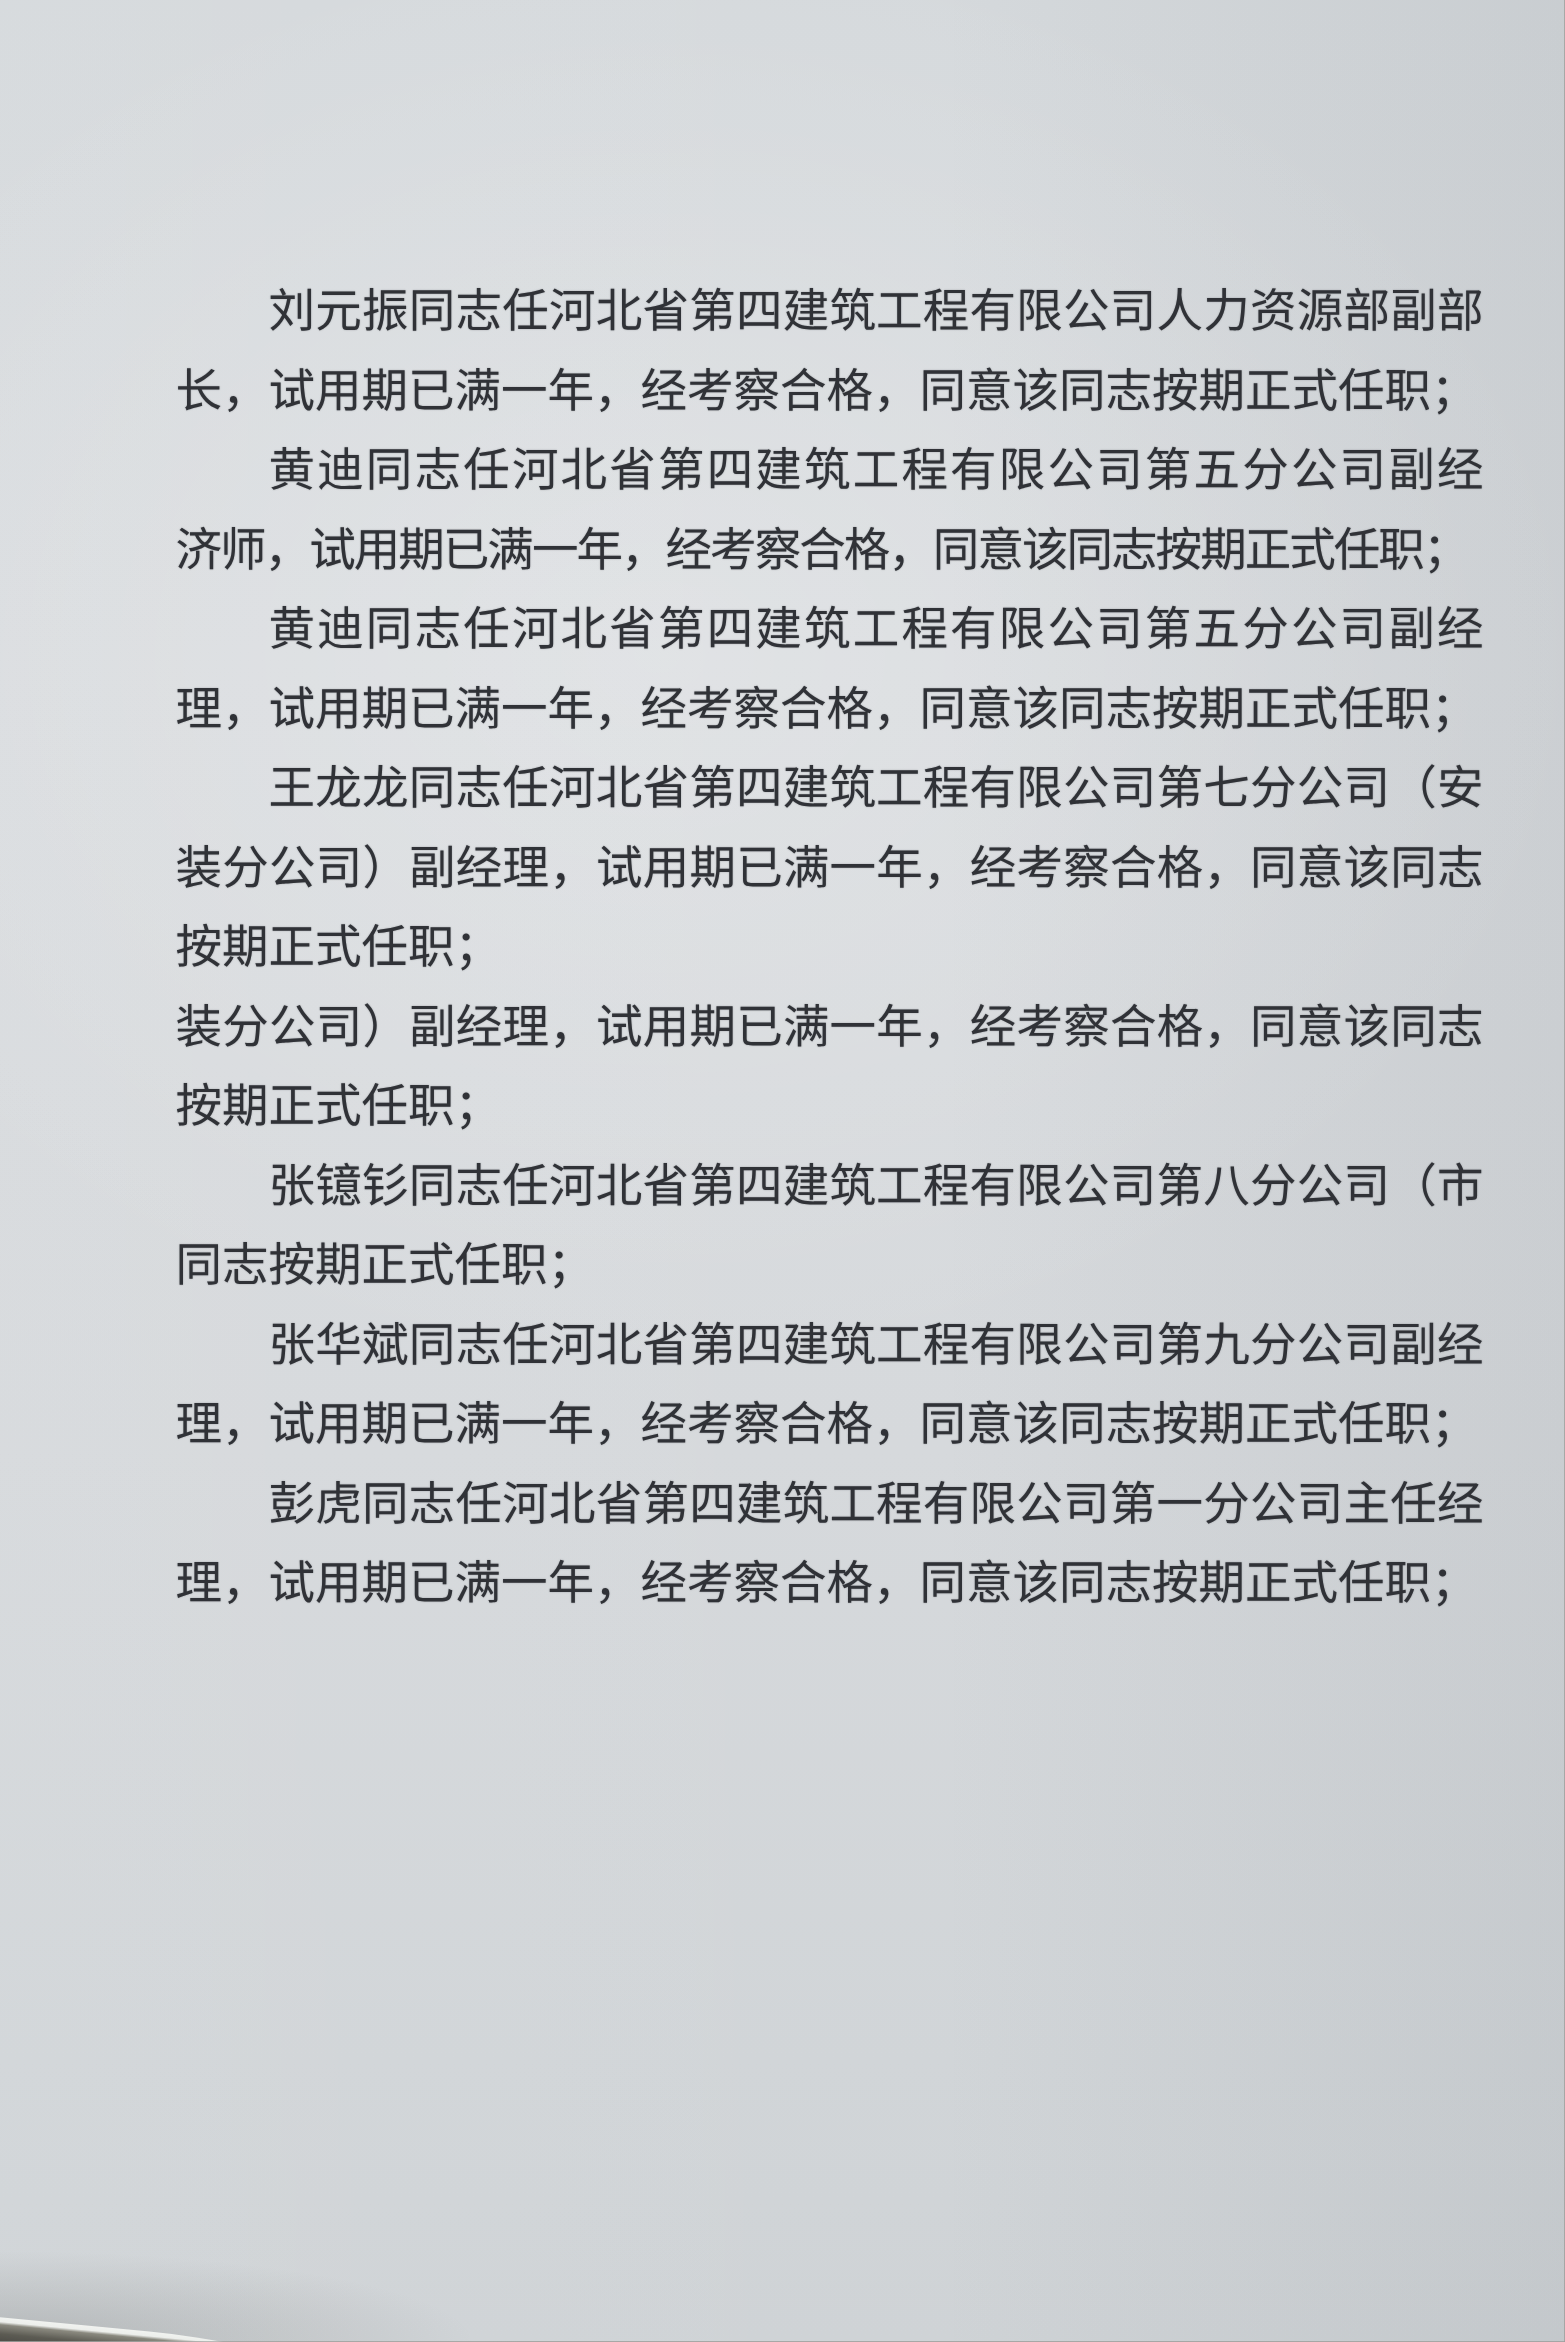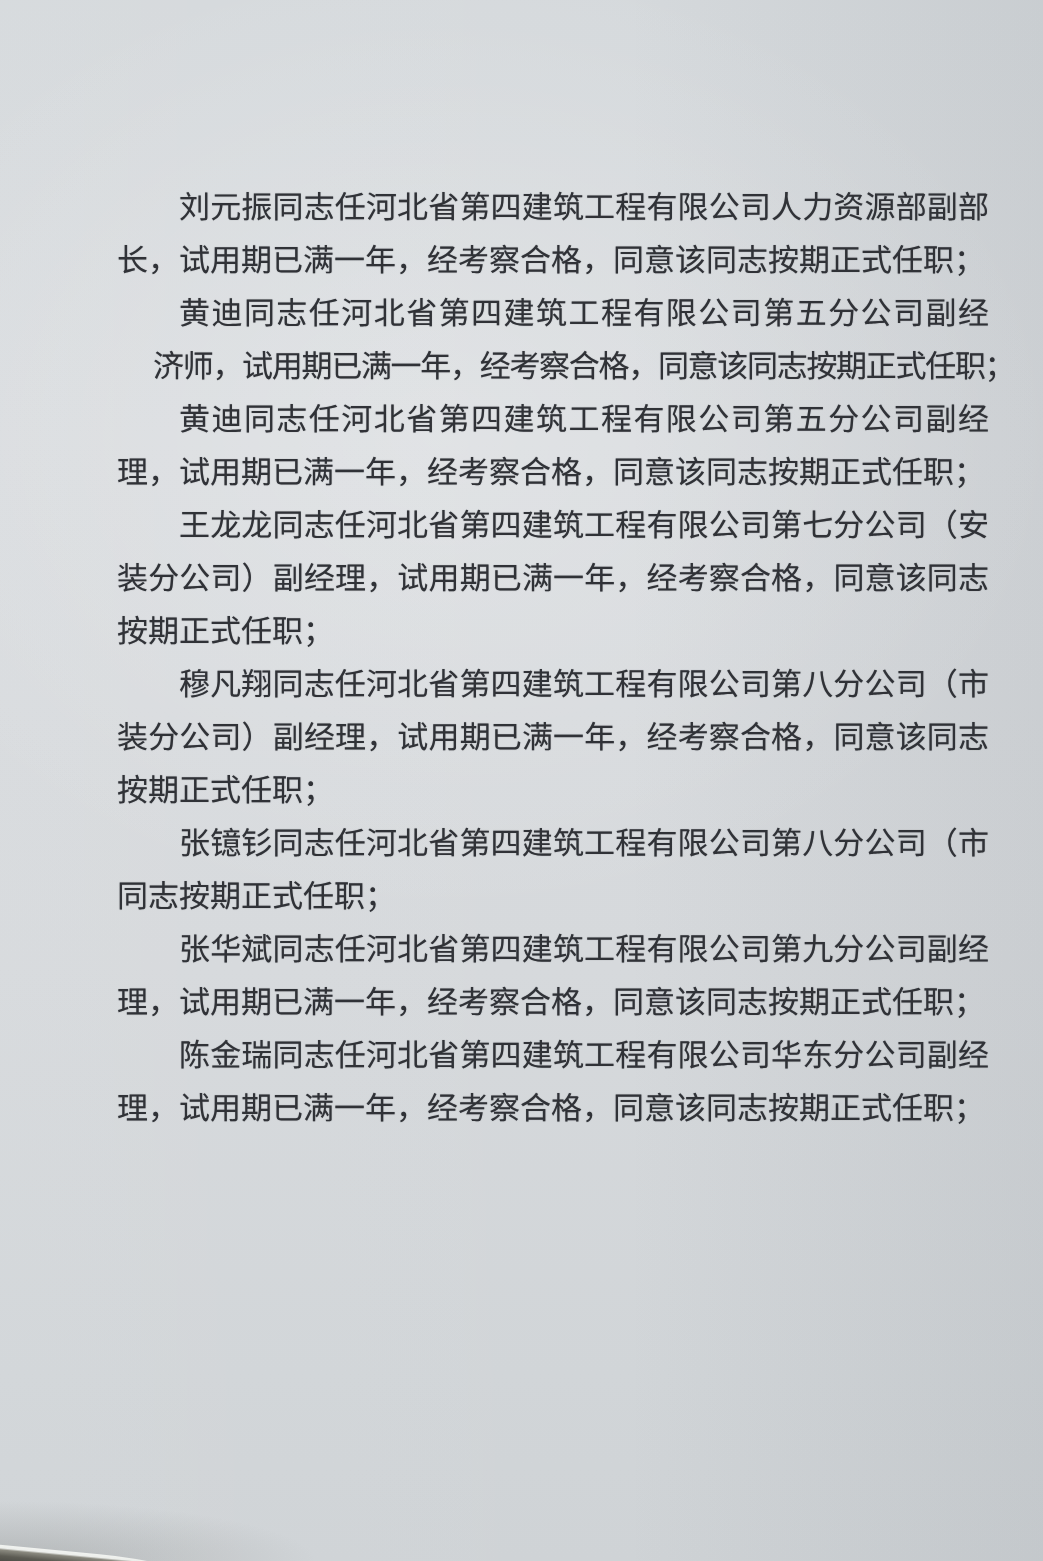--- a/index.html
+++ b/index.html
@@ -31,21 +31,21 @@
     text-shadow: 0 0 1px rgba(52,55,62,0.45);
   }
   .para { margin: 0; }
   .line {
     white-space: nowrap;
     text-align: justify;
     text-align-last: justify;
   }
   .line.first { text-indent: 62px; }     
   .line.last  { text-align-last: left; } 
-  .line.tight { letter-spacing: -1.3px; margin-left: 36px; }
+  .line.tight { letter-spacing: -1.3px; }
   
   .desk-corner {
     position: absolute;
     left: -8px;
     top: 1544px;
     width: 270px;
     height: 46px;
     transform: rotate(5.5deg);
     transform-origin: left top;
     background: linear-gradient(to bottom,
@@ -80,32 +80,31 @@
       <div class="para">
         <div class="line first">黄迪同志任河北省第四建筑工程有限公司第五分公司副经</div>
         <div class="line last">理，试用期已满一年，经考察合格，同意该同志按期正式任职；</div>
       </div>
       <div class="para">
         <div class="line first">王龙龙同志任河北省第四建筑工程有限公司第七分公司（安</div>
         <div class="line">装分公司）副经理，试用期已满一年，经考察合格，同意该同志</div>
         <div class="line last">按期正式任职；</div>
       </div>
       <div class="para">
-        <div class="line first">穆凡翔同志任河北省第四建筑工程有限公司第八分公司（市</div>
         <div class="line">装分公司）副经理，试用期已满一年，经考察合格，同意该同志</div>
         <div class="line last">按期正式任职；</div>
       </div>
       <div class="para">
         <div class="line first">张镱钐同志任河北省第四建筑工程有限公司第八分公司（市</div>
         <div class="line last">同志按期正式任职；</div>
       </div>
       <div class="para">
         <div class="line first">张华斌同志任河北省第四建筑工程有限公司第九分公司副经</div>
         <div class="line last">理，试用期已满一年，经考察合格，同意该同志按期正式任职；</div>
       </div>
       <div class="para">
-        <div class="line first">陈金瑞同志任河北省第四建筑工程有限公司华东分公司副经</div>
+        <div class="line first">彭虎同志任河北省第四建筑工程有限公司第一分公司主任经</div>
         <div class="line last">理，试用期已满一年，经考察合格，同意该同志按期正式任职；</div>
       </div>
     </div>
   <div class="corner-shade"></div>
   <div class="desk-corner"></div>
 </div>
 
 </body></html>

